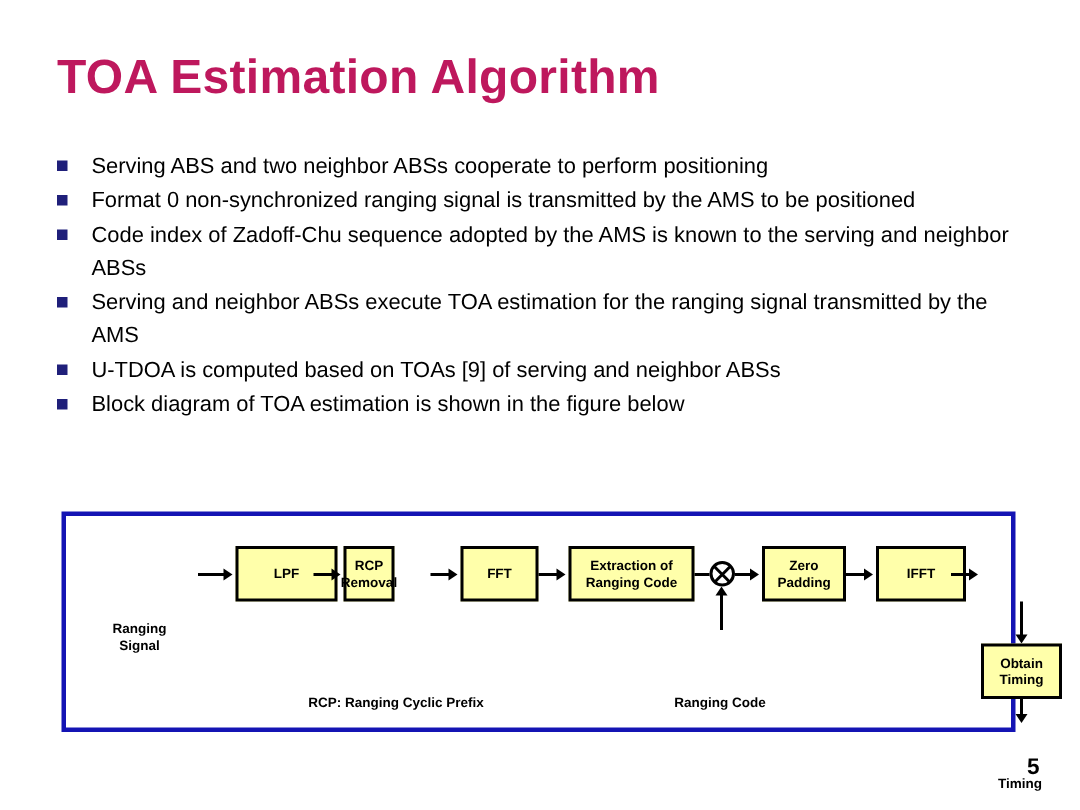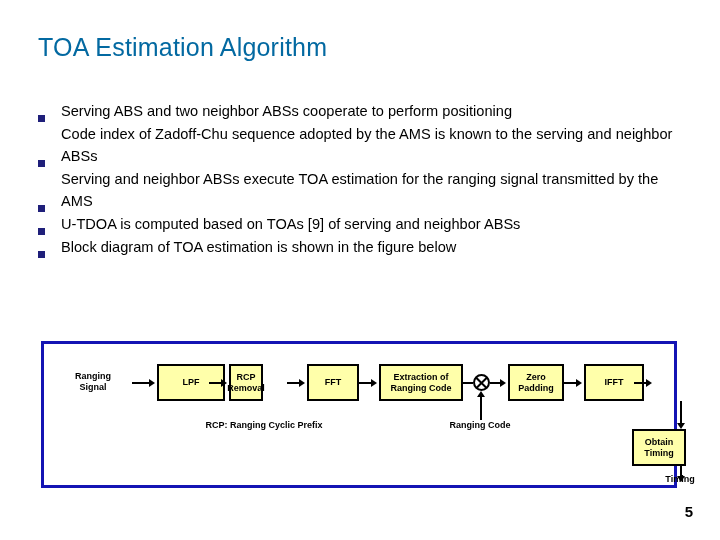--- a/index.html
+++ b/index.html
@@ -14,37 +14,37 @@
     overflow: hidden;
     font-family: "Liberation Sans", sans-serif;
     color: #000000;
   }
 
   
   .slide-title {
     position: absolute;
     left: 38px;
     top: 33px;
-    font-size: 25px;
-    font-weight: 400;
+    font-size: 32px;
+    font-weight: 700;
     letter-spacing: 0.2px;
-    color: #0369a1;
+    color: #be185d;
     white-space: nowrap;
   }
 
   
   .bullet-list {
     position: absolute;
     left: 38px;
     top: 100px;
     width: 645px;
   }
   .bullet-row {
     display: flex;
-    align-items: flex-end;
+    align-items: flex-start;
     margin-bottom: 1px;
   }
   .bullet-marker {
     width: 7px;
     height: 7px;
     background: #1f1f7a;
     flex: 0 0 7px;
     margin-top: 7px;
     margin-right: 16px;
   }
@@ -91,20 +91,21 @@
   }
 
   
   .lbl {
     position: absolute;
     font-size: 9px;
     font-weight: bold;
     line-height: 11px;
     text-align: center;
     color: #000000;
+    margin-top: 43px;
   }
 
   
   .hline {
     position: absolute;
     height: 2px;
     background: #000000;
   }
   .vline {
     position: absolute;
@@ -172,20 +173,24 @@
 
 <div class="slide-title">TOA Estimation Algorithm</div>
 
 <div class="bullet-list">
 
   <div class="bullet-row">
     <span class="bullet-marker"></span>
     <span class="bullet-text">Serving ABS and two neighbor ABSs cooperate to perform positioning</span>
   </div>
 
+  <div class="bullet-row">
+    <span class="bullet-marker"></span>
+    <span class="bullet-text">Format 0 non-synchronized ranging signal is transmitted by the AMS to be positioned</span>
+  </div>
 
   <div class="bullet-row">
     <span class="bullet-marker"></span>
     <span class="bullet-text">Code index of Zadoff-Chu sequence adopted by the AMS is known to the serving and neighbor ABSs</span>
   </div>
 
   <div class="bullet-row">
     <span class="bullet-marker"></span>
     <span class="bullet-text">Serving and neighbor ABSs execute TOA estimation for the ranging signal transmitted by the AMS</span>
   </div>
@@ -244,21 +249,21 @@
 
     <div class="blk" style="left:540px; top:20px; width:60px; height:37px;">IFFT</div>
 
     <div class="hline" style="left:590px; top:38px; width:14px;"></div>
     <div class="arrow-r" style="left:602px; top:35px;"></div>
 
 
     <div class="vline" style="left:636px; top:57px; height:26px;"></div>
     <div class="arrow-d" style="left:633px; top:79px;"></div>
 
-    <div class="blk" style="left:588px; top:85px; width:54px; height:37px;">Obtain<br>Timing</div>
+    <div class="blk" style="left:610px; top:85px; width:54px; height:37px;">Obtain<br>Timing</div>
 
     <div class="vline" style="left:636px; top:122px; height:14px;"></div>
     <div class="arrow-d" style="left:633px; top:132px;"></div>
 
     <div class="lbl" style="left:601px; top:130px; width:70px;">Timing</div>
 
     <div class="lbl" style="left:381px; top:76px; width:110px;">Ranging Code</div>
 
     <div class="lbl" style="left:120px; top:76px; width:200px;">RCP: Ranging Cyclic Prefix</div>
 

